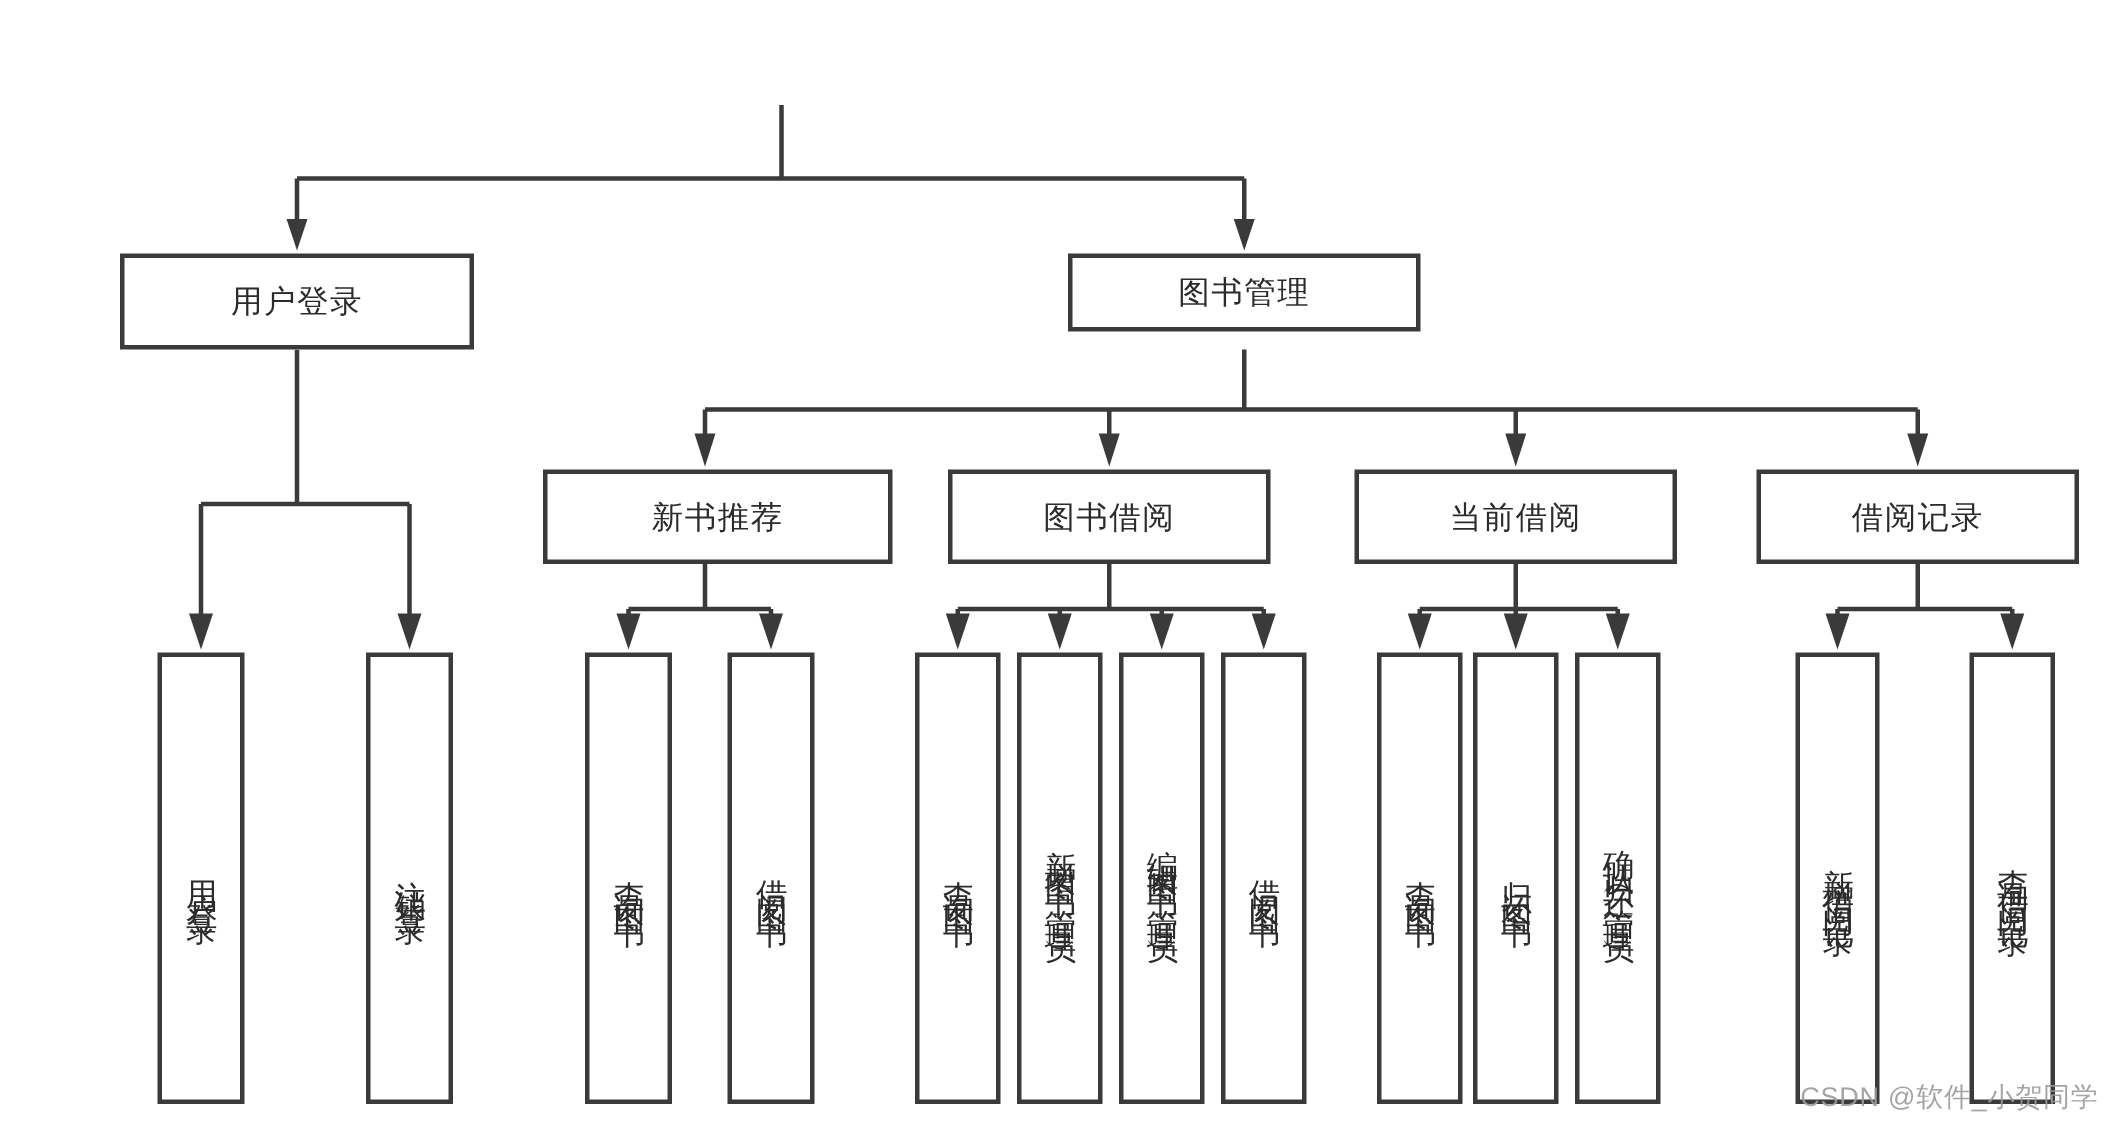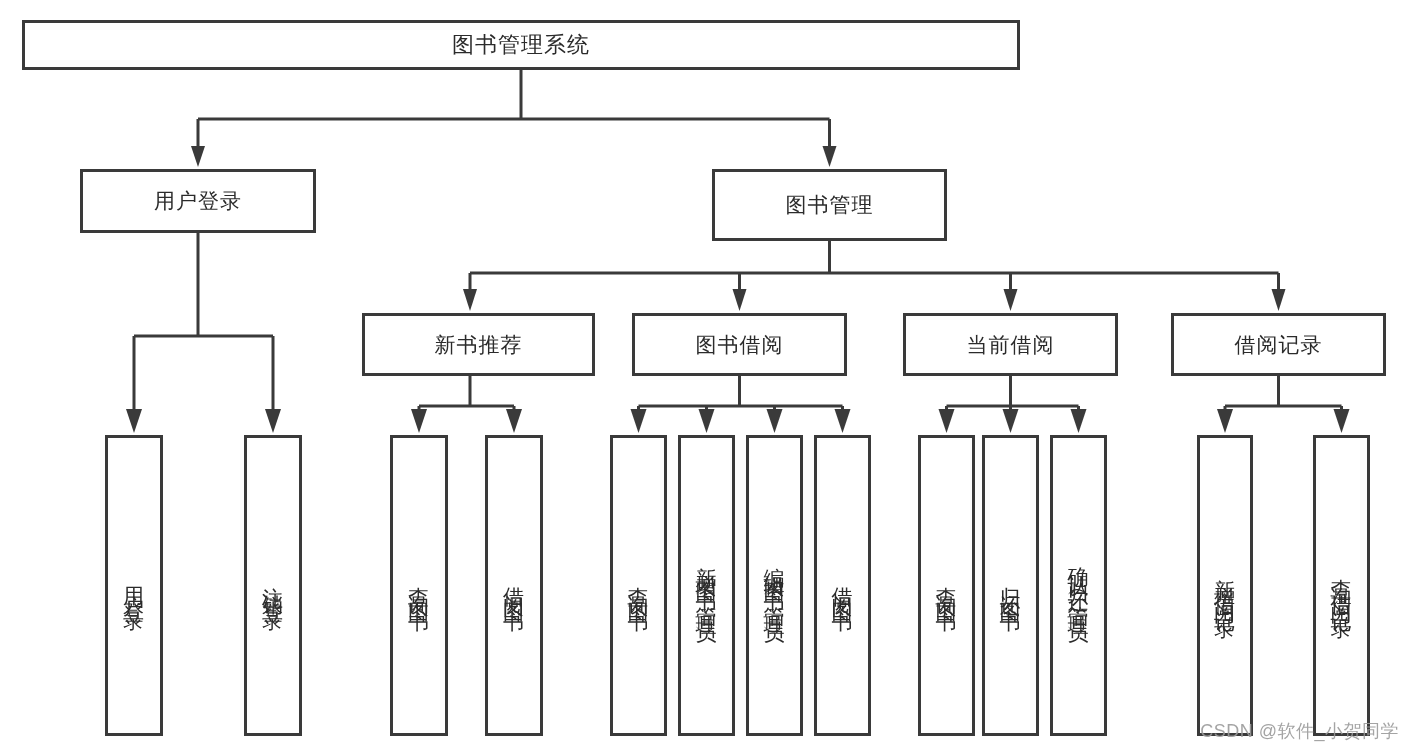--- a/index.html
+++ b/index.html
@@ -97,28 +97,25 @@
       <polygon points="766.5,409 782.5,409 774.5,433"></polygon>
       <polygon points="834.5,409 850.5,409 842.5,433"></polygon>
       <polygon points="938.5,409 954.5,409 946.5,433"></polygon>
       <polygon points="1002.5,409 1018.5,409 1010.5,433"></polygon>
       <polygon points="1070.5,409 1086.5,409 1078.5,433"></polygon>
       <polygon points="1217,409 1233,409 1225,433"></polygon>
       <polygon points="1333.5,409 1349.5,409 1341.5,433"></polygon>
     </g>
   </svg>
 
-  <div class="box title" style="left:22px; top:20px; width:998px; height:50px;">
-    <span>图书管理系统</span>
-  </div>
 
   <div class="box branch" style="left:80px; top:169px; width:236px; height:64px;">
     <span>用户登录</span>
   </div>
-  <div class="box branch" style="left:712px; top:169px; width:235px; height:72px;">
+  <div class="box branch" style="left:712px; top:169px; width:235px; height:52px;">
     <span>图书管理</span>
   </div>
 
   <div class="box group" style="left:362px; top:313px; width:233px; height:63px;">
     <span>新书推荐</span>
   </div>
   <div class="box group" style="left:632px; top:313px; width:215px; height:63px;">
     <span>图书借阅</span>
   </div>
   <div class="box group" style="left:903px; top:313px; width:215px; height:63px;">

